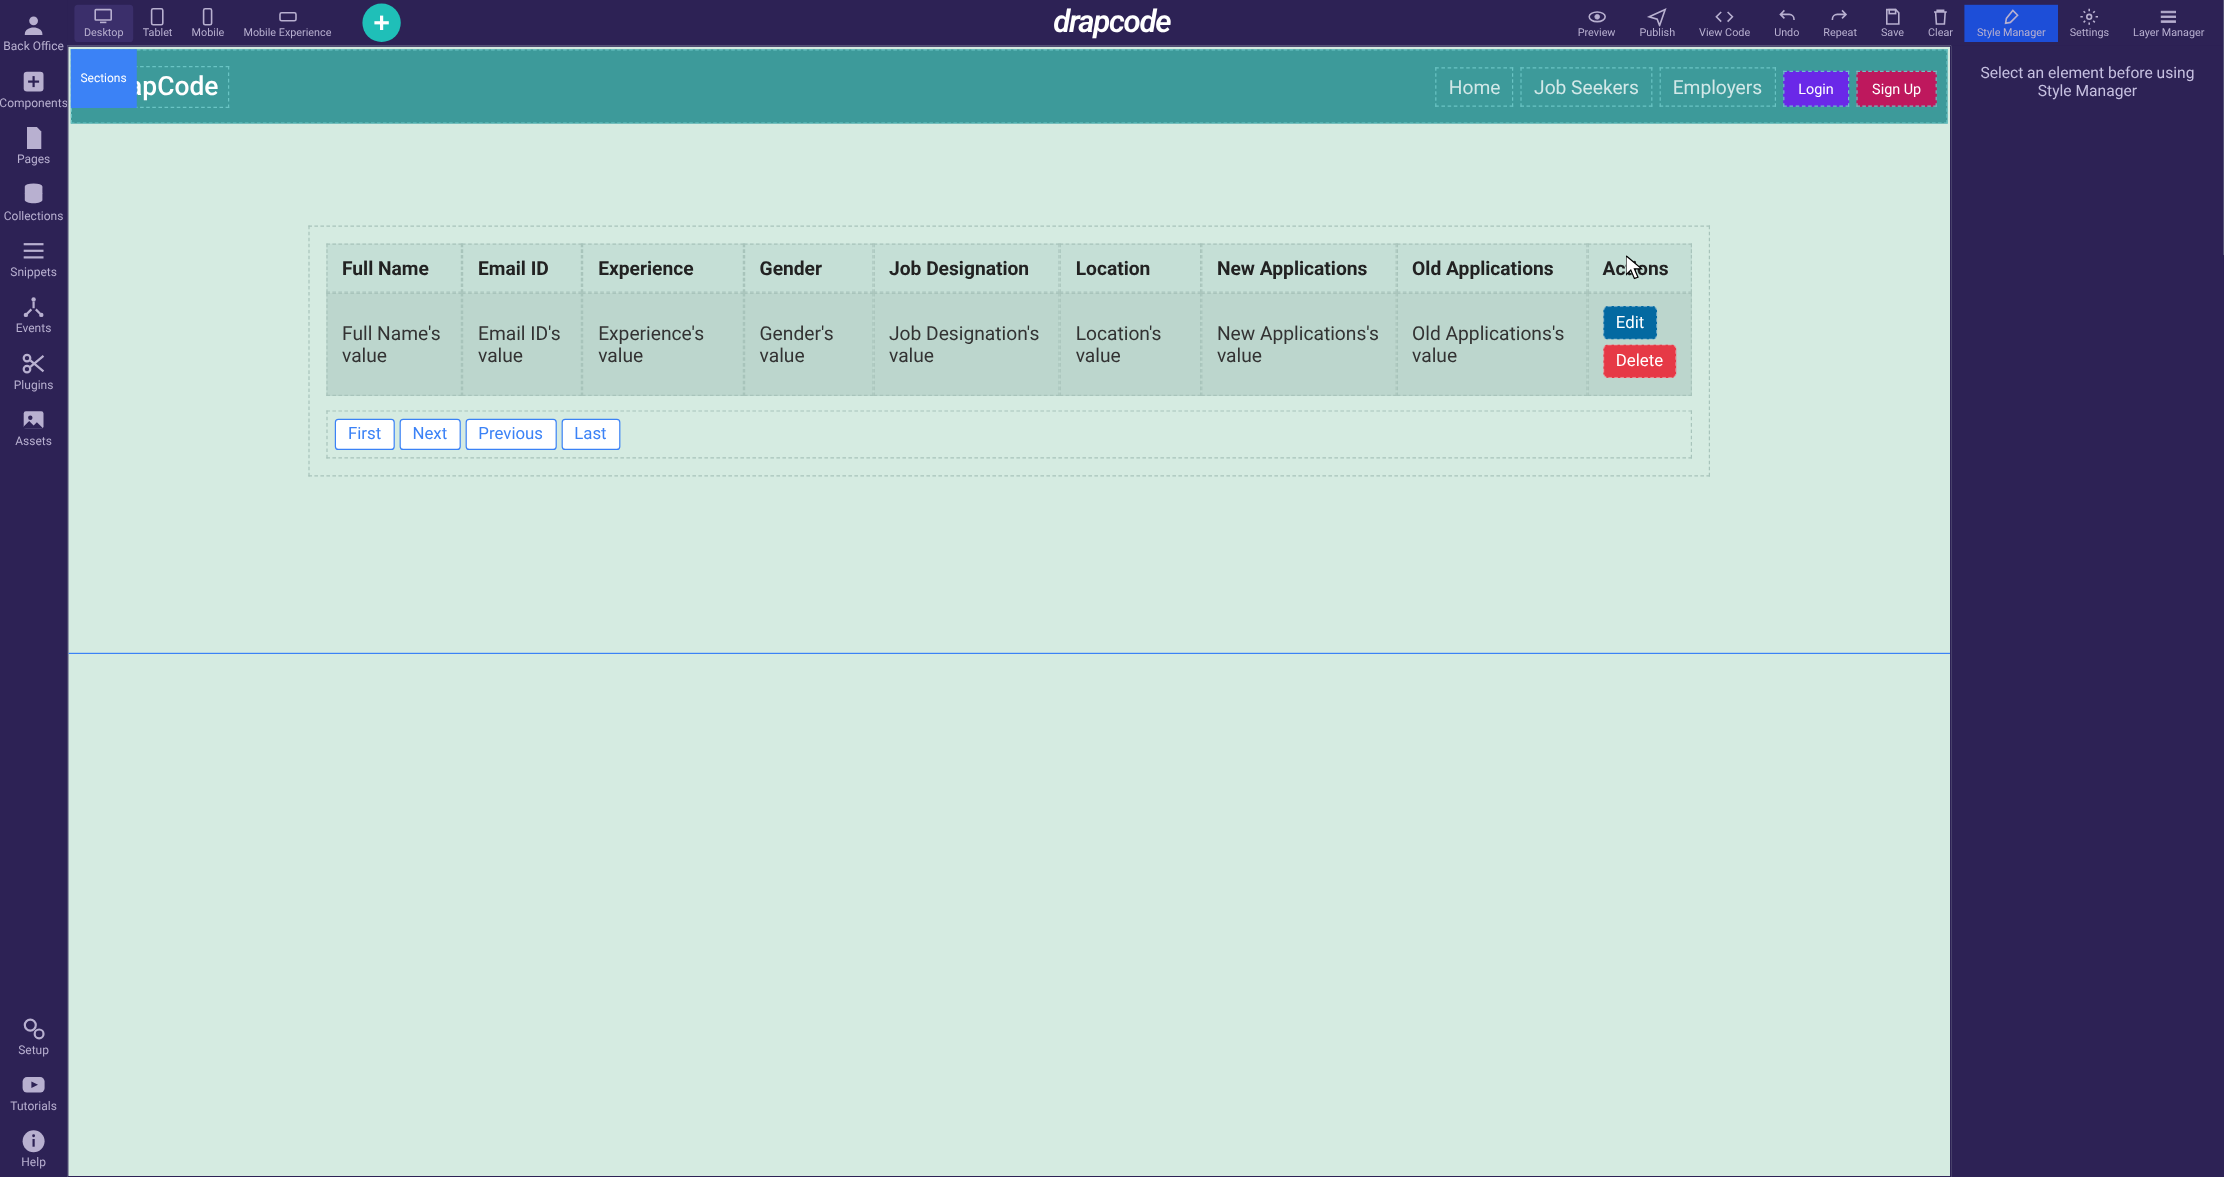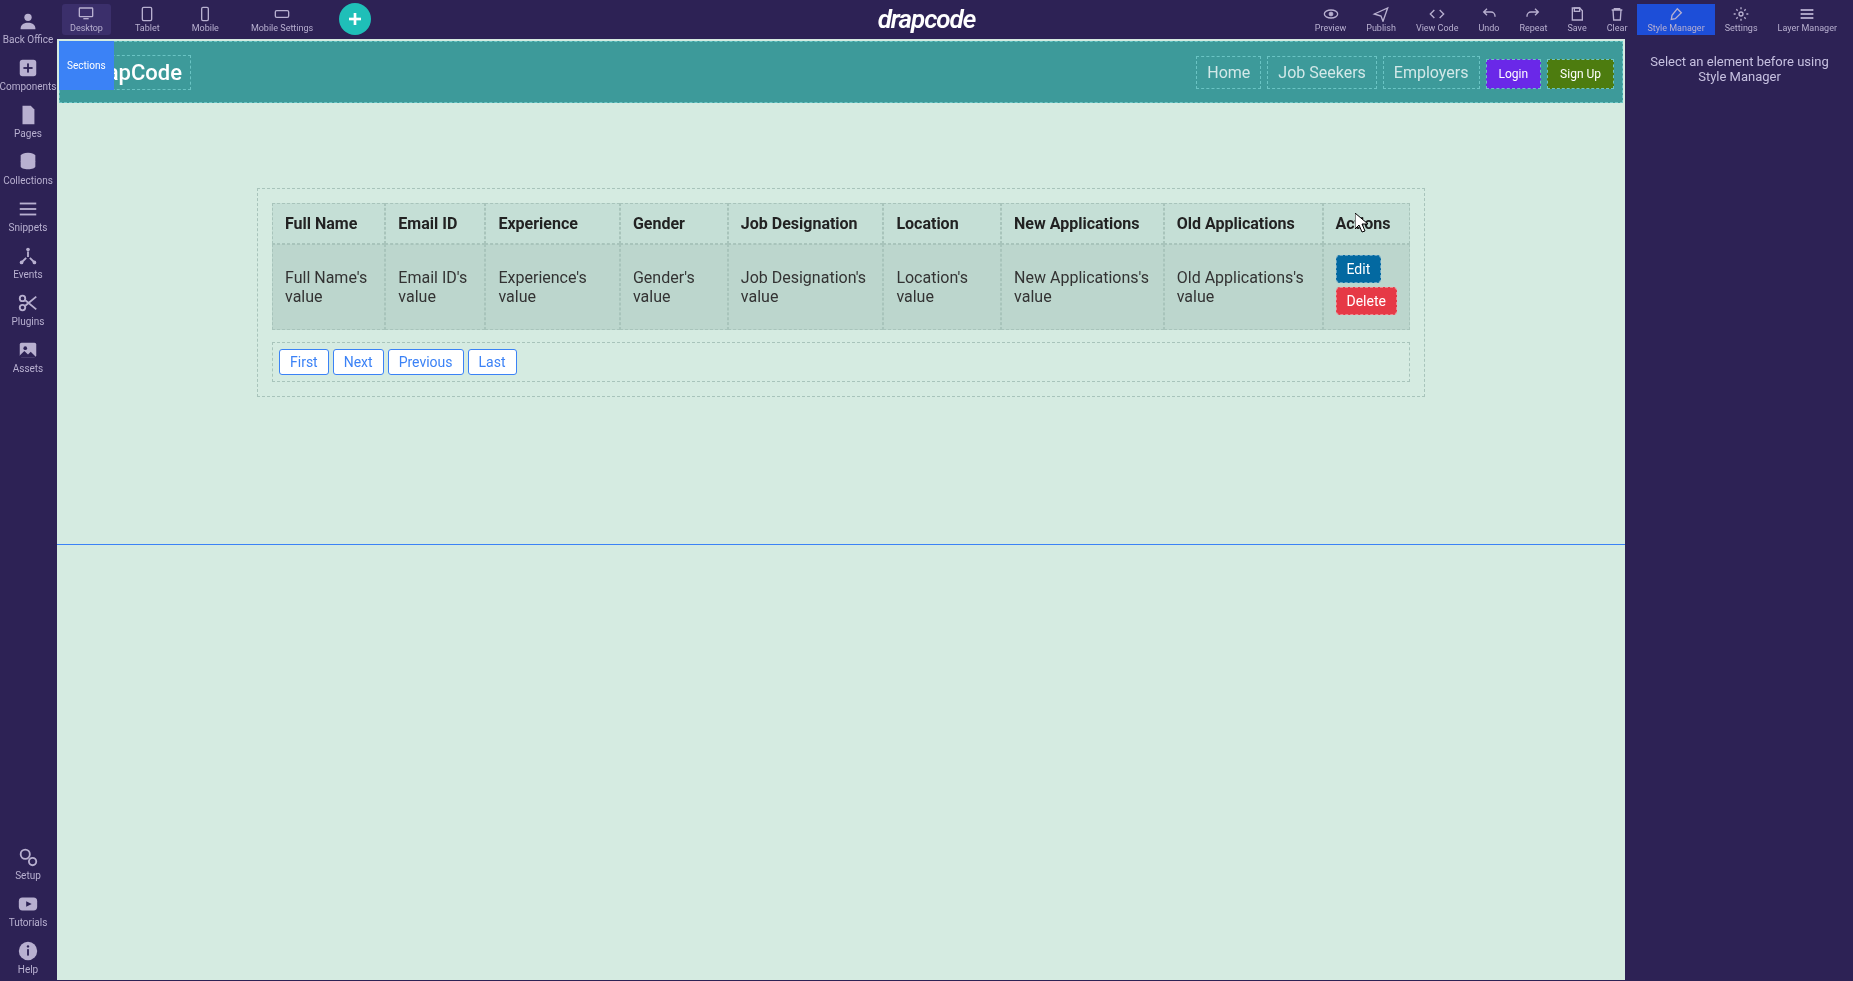--- a/index.html
+++ b/index.html
@@ -39,21 +39,21 @@
 
 
 .main-col { flex: 1; display: flex; flex-direction: column; }
 .top-bar {
   height: 38px;
   background: #2d2255;
   display: flex;
   align-items: center;
   padding: 0 6px;
 }
-.device-group { display: flex; align-items: center; gap: 16px; }
+.device-group { display: flex; align-items: center; gap: 0; }
 .device-item {
   display: flex; flex-direction: column; align-items: center;
   padding: 2px 8px; cursor: pointer; font-size: 9px; color: #b8b0d0; gap:1px;
 }
 .device-item.active { background: #3b2f6b; border-radius: 3px; }
 .device-item svg { width: 18px; height: 16px; fill: #b8b0d0; }
 .add-btn {
   width: 32px; height: 32px; border-radius: 50%;
   background: #1fbfb8; display:flex; align-items:center; justify-content:center;
   margin-left: 18px; cursor:pointer;
@@ -99,21 +99,21 @@
 .nav-links { margin-left:auto; display:flex; gap:6px; align-items:flex-end; }
 .nav-link {
   border:1px dashed #6ac4c4;
   padding:6px 10px; font-size:16px; color:#d2e8e8;
 }
 .nav-btn {
   padding:7px 12px; font-size:12px; color:#fff;
   border:1px dashed #6ac4c4;
 }
 .nav-btn.login { background:#6a28e8; }
-.nav-btn.signup { background:#4d7c0f; }
+.nav-btn.signup { background:#be185d; }
 
 .table-container {
   margin:85px 200px 0 200px;
   border:1px dashed #a8c4bb;
   padding:14px;
   background:#d5ebe1;
 }
 table { width:100%; border-collapse:separate; border-spacing:0; }
 th, td {
   text-align:left;
@@ -260,21 +260,21 @@
         <div class="device-item">
           <svg viewBox="0 0 24 24">
               <rect x="7" y="2" width="10" height="20" rx="2" fill="none" stroke="#b8b0d0" stroke-width="2"></rect>
             </svg>
           <span>Mobile</span>
         </div>
         <div class="device-item">
           <svg viewBox="0 0 24 24">
               <rect x="2" y="7" width="20" height="10" rx="2" fill="none" stroke="#b8b0d0" stroke-width="2"></rect>
             </svg>
-          <span>Mobile Settings</span>
+          <span>Mobile Experience</span>
         </div>
       </div>
       <div class="add-btn">
         <svg viewBox="0 0 24 24">
             <rect x="10" y="3" width="4" height="18"></rect>
             <rect x="3" y="10" width="18" height="4"></rect>
           </svg>
       </div>
       <div class="brand-logo">drapcode</div>
       <div class="top-right-tools">

